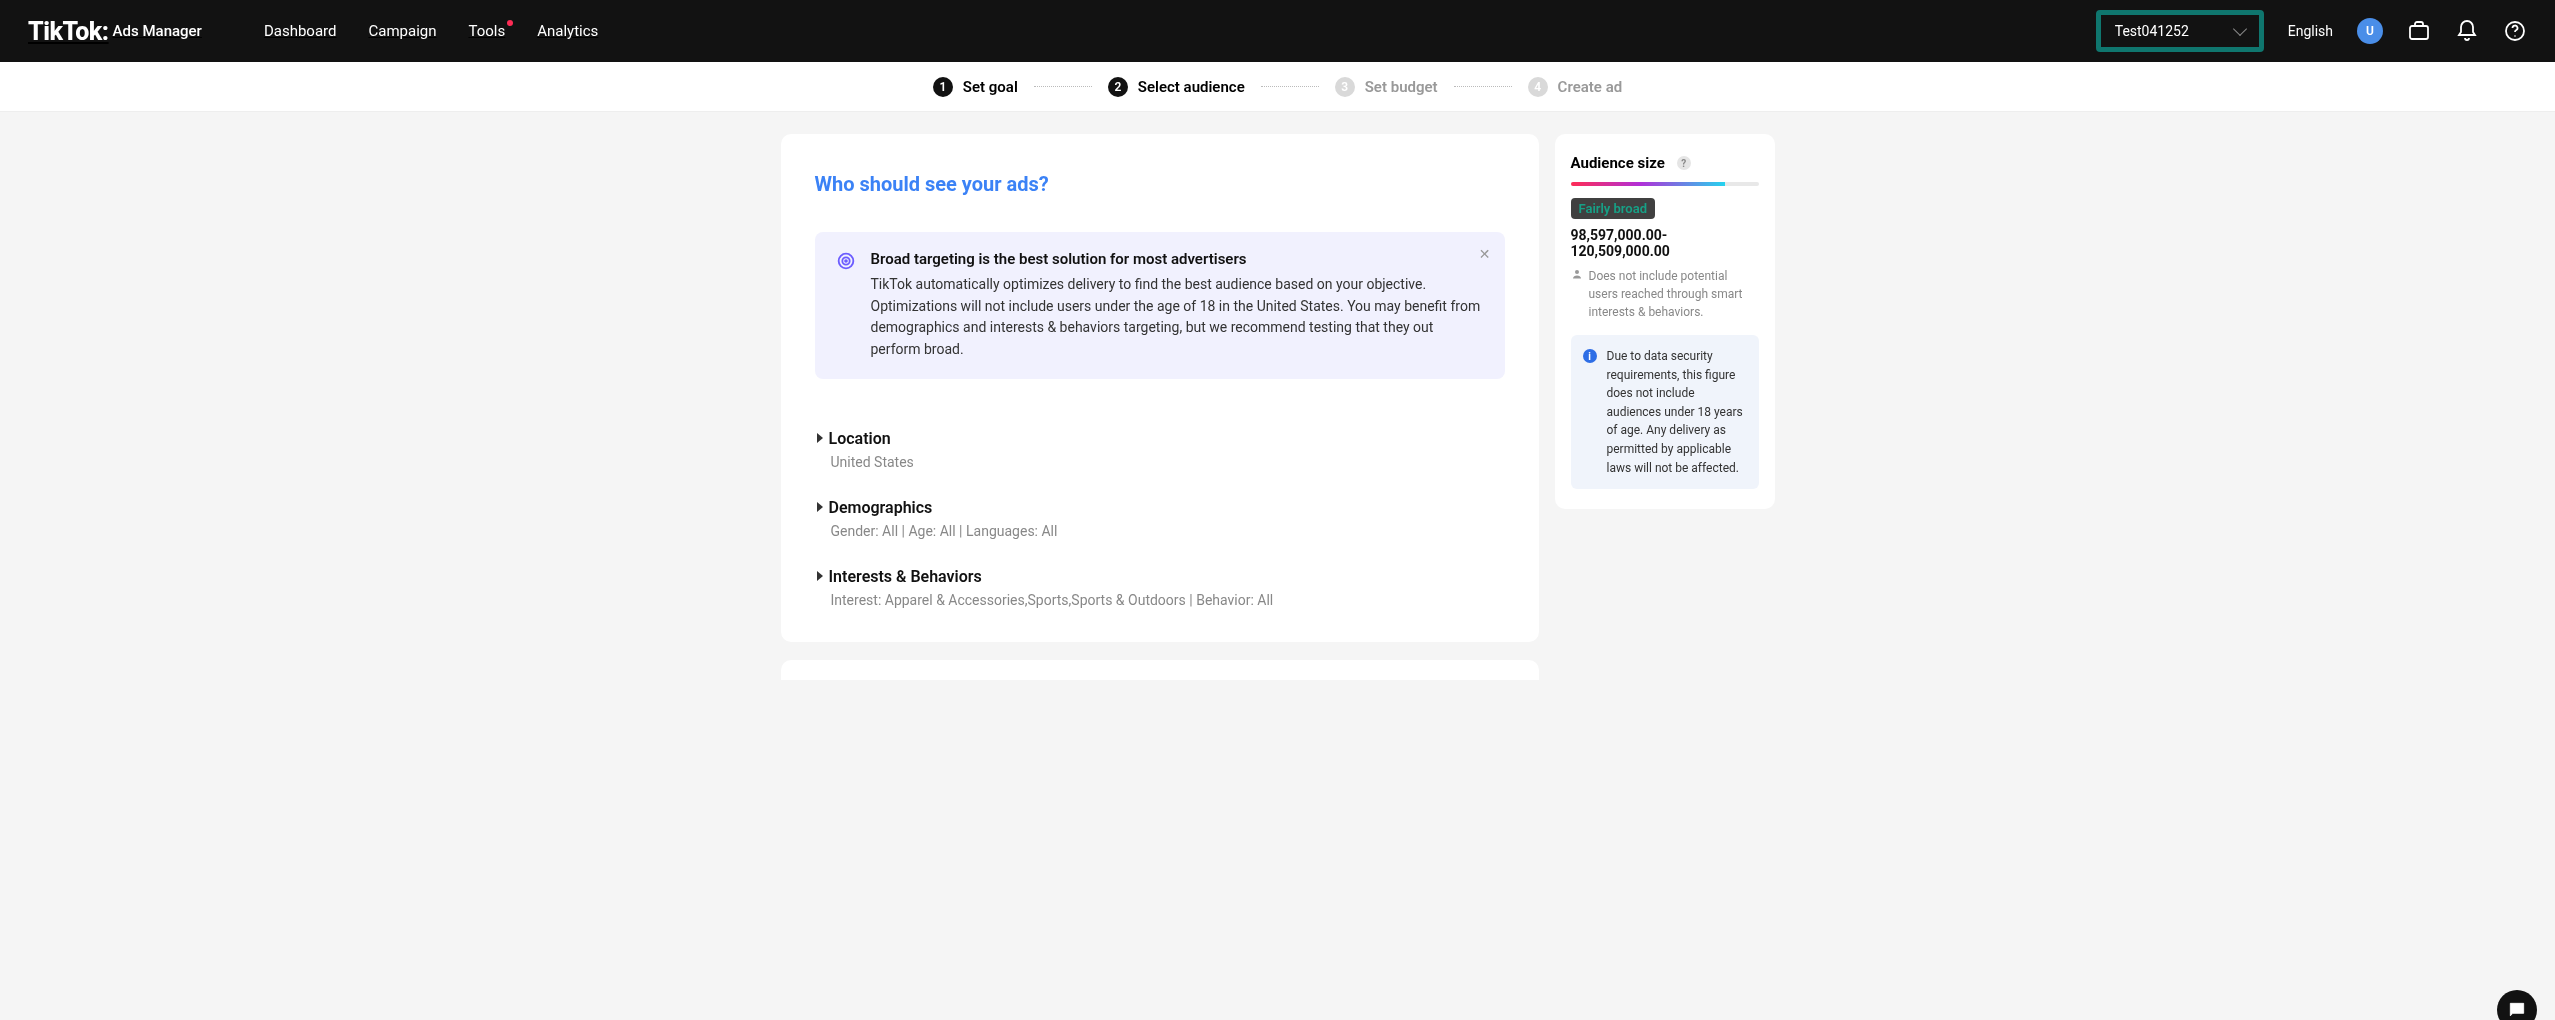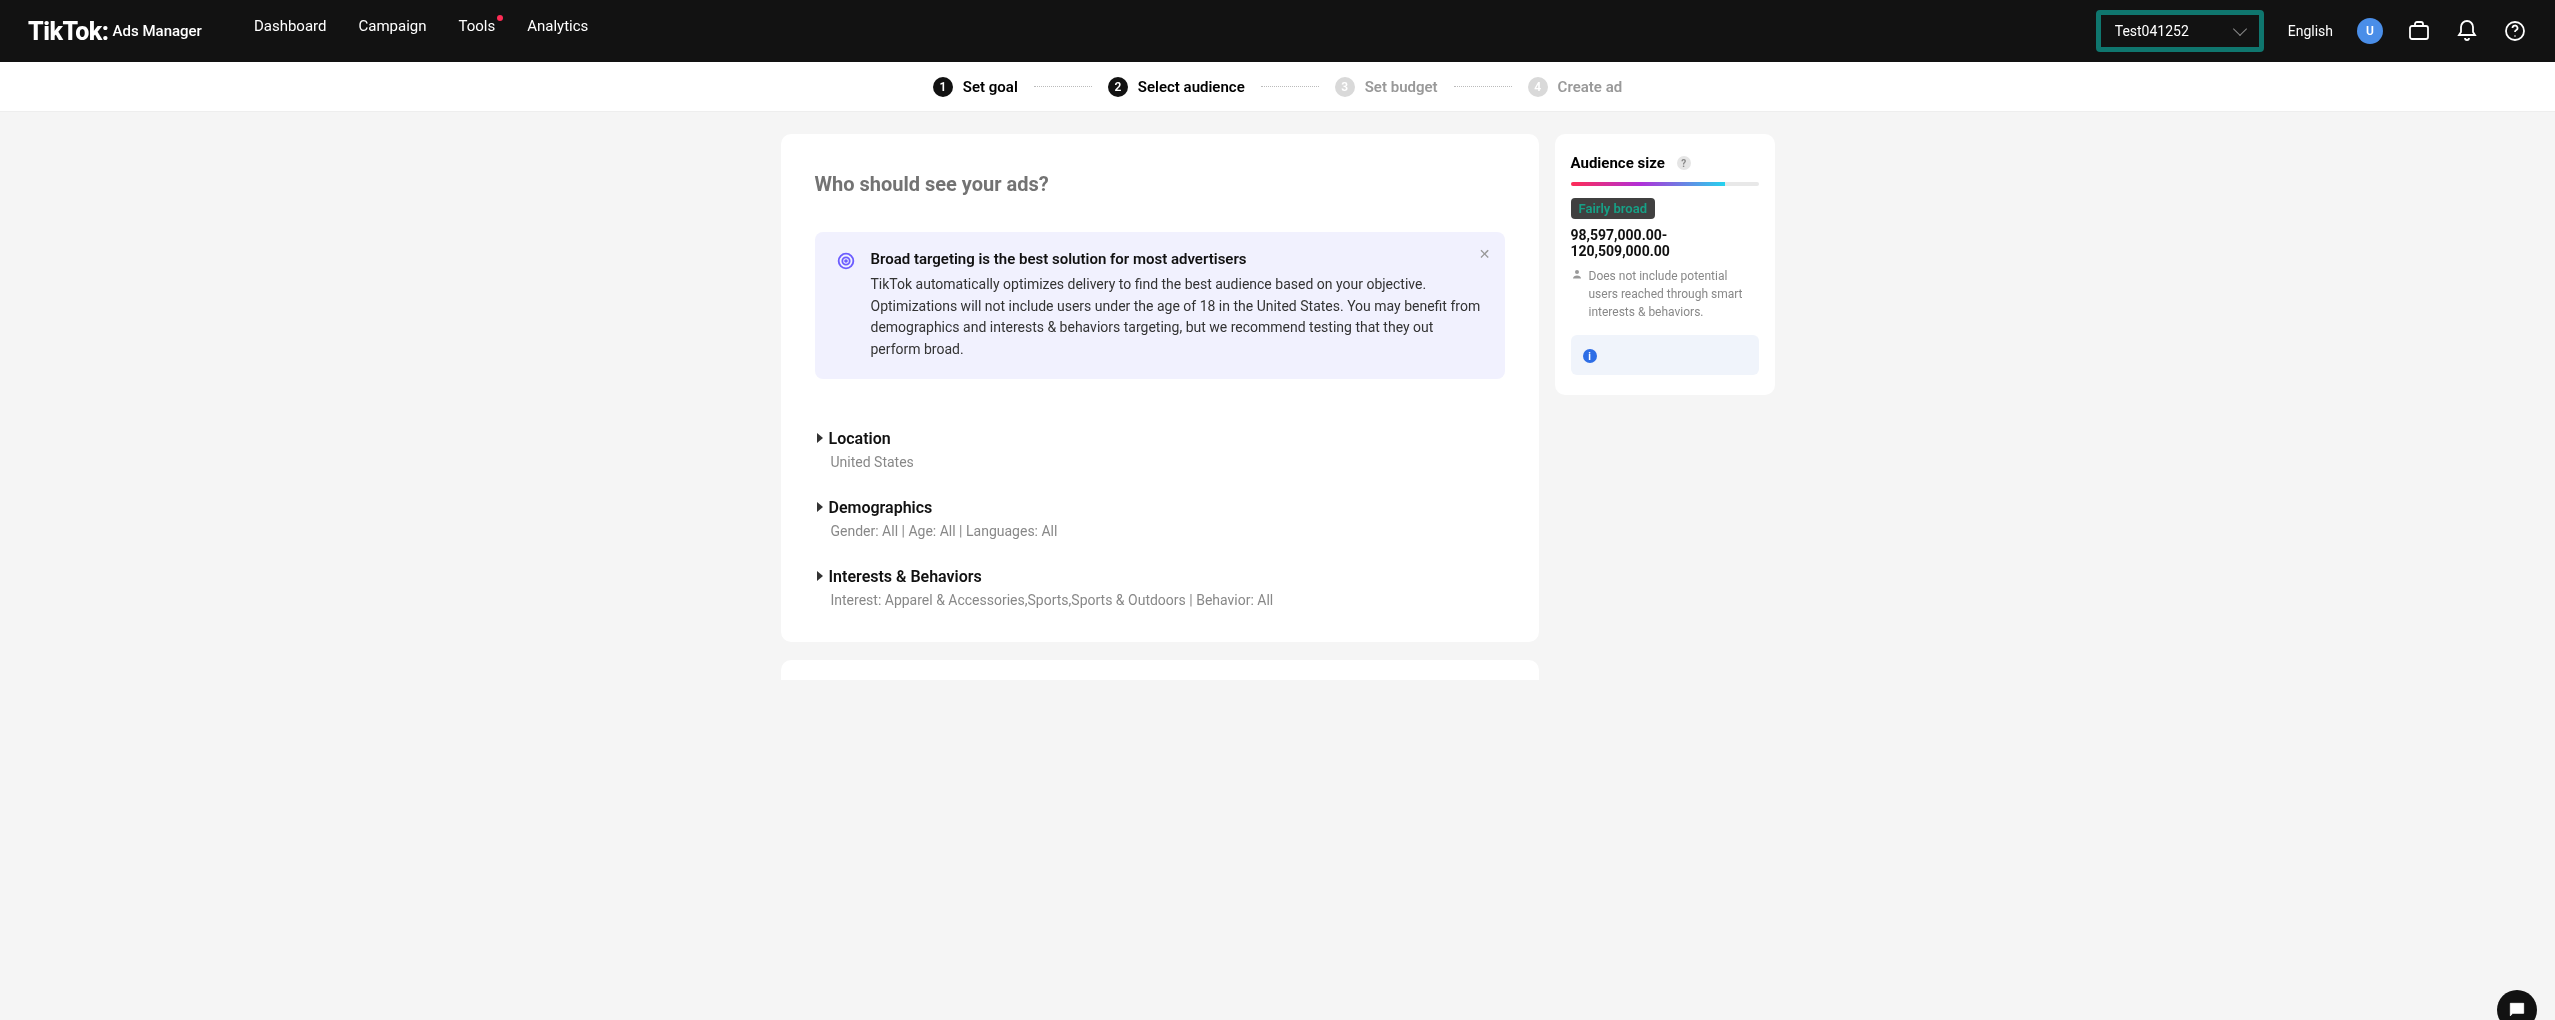--- a/index.html
+++ b/index.html
@@ -1,20 +1,20 @@
 <!DOCTYPE html>
 <html><head>
 <meta charset="utf-8">
 <style>
 * { margin: 0; padding: 0; box-sizing: border-box; font-family: -apple-system, BlinkMacSystemFont, "Segoe UI", Roboto, sans-serif; }
 body { background: #f5f5f5; width: 2555px; height: 1020px; overflow: hidden; }
 
 
 .header { background: #121212; height: 62px; display: flex; align-items: center; padding: 0 28px; justify-content: space-between; }
-.header-left { display: flex; align-items: flex-start; gap: 34px; }
+.header-left { display: flex; align-items: center; gap: 44px; text-decoration: underline; }
 .logo { display: flex; align-items: center; gap: 4px; }
 .logo-tiktok { color: #fff; font-size: 25px; font-weight: 800; letter-spacing: -0.5px; }
 .logo-sub { color: #fff; font-size: 15px; font-weight: 500; }
 .nav { display: flex; gap: 32px; margin-left: 18px; }
 .nav-item { color: #fff; font-size: 15px; cursor: pointer; position: relative; }
 .nav-dot { position: absolute; top: -2px; right: -8px; width: 6px; height: 6px; background: #fe2c55; border-radius: 50%; }
 .header-right { display: flex; align-items: center; gap: 24px; }
 .account-select { background: transparent; border: 5px solid #0f766e; color: #fff; padding: 8px 14px; border-radius: 4px; width: 168px; display: flex; justify-content: space-between; align-items: center; font-size: 14px; cursor: pointer; }
 .chevron { width: 10px; height: 10px; border-right: 1.5px solid #888; border-bottom: 1.5px solid #888; transform: rotate(45deg); margin-top: -4px; }
 .lang { color: #fff; font-size: 14px; }
@@ -31,21 +31,21 @@
 .step-label { font-size: 15px; font-weight: 600; }
 .step-label.pending { color: #999; }
 .step-sep { width: 58px; border-top: 1.5px dotted #bbb; }
 
 
 .main-wrap { display: flex; justify-content: center; gap: 16px; padding-top: 22px; }
 .card { background: #fff; border-radius: 10px; }
 .main-card { width: 758px; padding: 38px 34px 34px 34px; }
 .side-card { width: 220px; padding: 20px 16px; align-self: flex-start; }
 
-.page-title { font-size: 20px; font-weight: 700; color: #737373; margin-bottom: 36px; }
+.page-title { font-size: 20px; font-weight: 700; color: #3b82f6; margin-bottom: 36px; }
 
 .info-banner { background: #f1f1fe; border-radius: 8px; padding: 18px 20px; display: flex; gap: 14px; position: relative; margin-bottom: 50px; }
 .info-icon-wrap { width: 22px; height: 22px; flex-shrink: 0; display: flex; align-items: center; justify-content: center; }
 .banner-title { font-size: 15px; font-weight: 600; color: #111; margin-bottom: 6px; }
 .banner-body { font-size: 14px; color: #333; line-height: 1.55; }
 .banner-close { position: absolute; right: 14px; top: 14px; cursor: pointer; color: #999; font-size: 14px; }
 
 .section { margin-bottom: 28px; padding-left: 2px; }
 .section-head { display: flex; align-items: center; gap: 6px; cursor: pointer; }
 .caret { width: 0; height: 0; border-top: 5px solid transparent; border-bottom: 5px solid transparent; border-left: 6px solid #333; }
@@ -199,20 +199,21 @@
       <span class="side-note-icon">
         <svg width="12" height="12" viewBox="0 0 24 24" fill="#999">
             <circle cx="12" cy="8" r="4"></circle>
             <path d="M4 21c0-4 4-6 8-6s8 2 8 6"></path>
           </svg>
       </span>
       <span>Does not include potential users reached through smart interests &amp; behaviors.</span>
     </div>
     <div class="side-info-box">
       <span class="side-info-icon">i</span>
+      <span class="side-info-text">Due to data security requirements, this figure does not include audiences under 18 years of age. Any delivery as permitted by applicable laws will not be affected.</span>
     </div>
   </div>
 </div>
 
 <div class="fab">
   <svg width="20" height="20" viewBox="0 0 24 24">
       <path d="M4 4h16v12H7l-3 3V4z"></path>
     </svg>
 </div>
 

